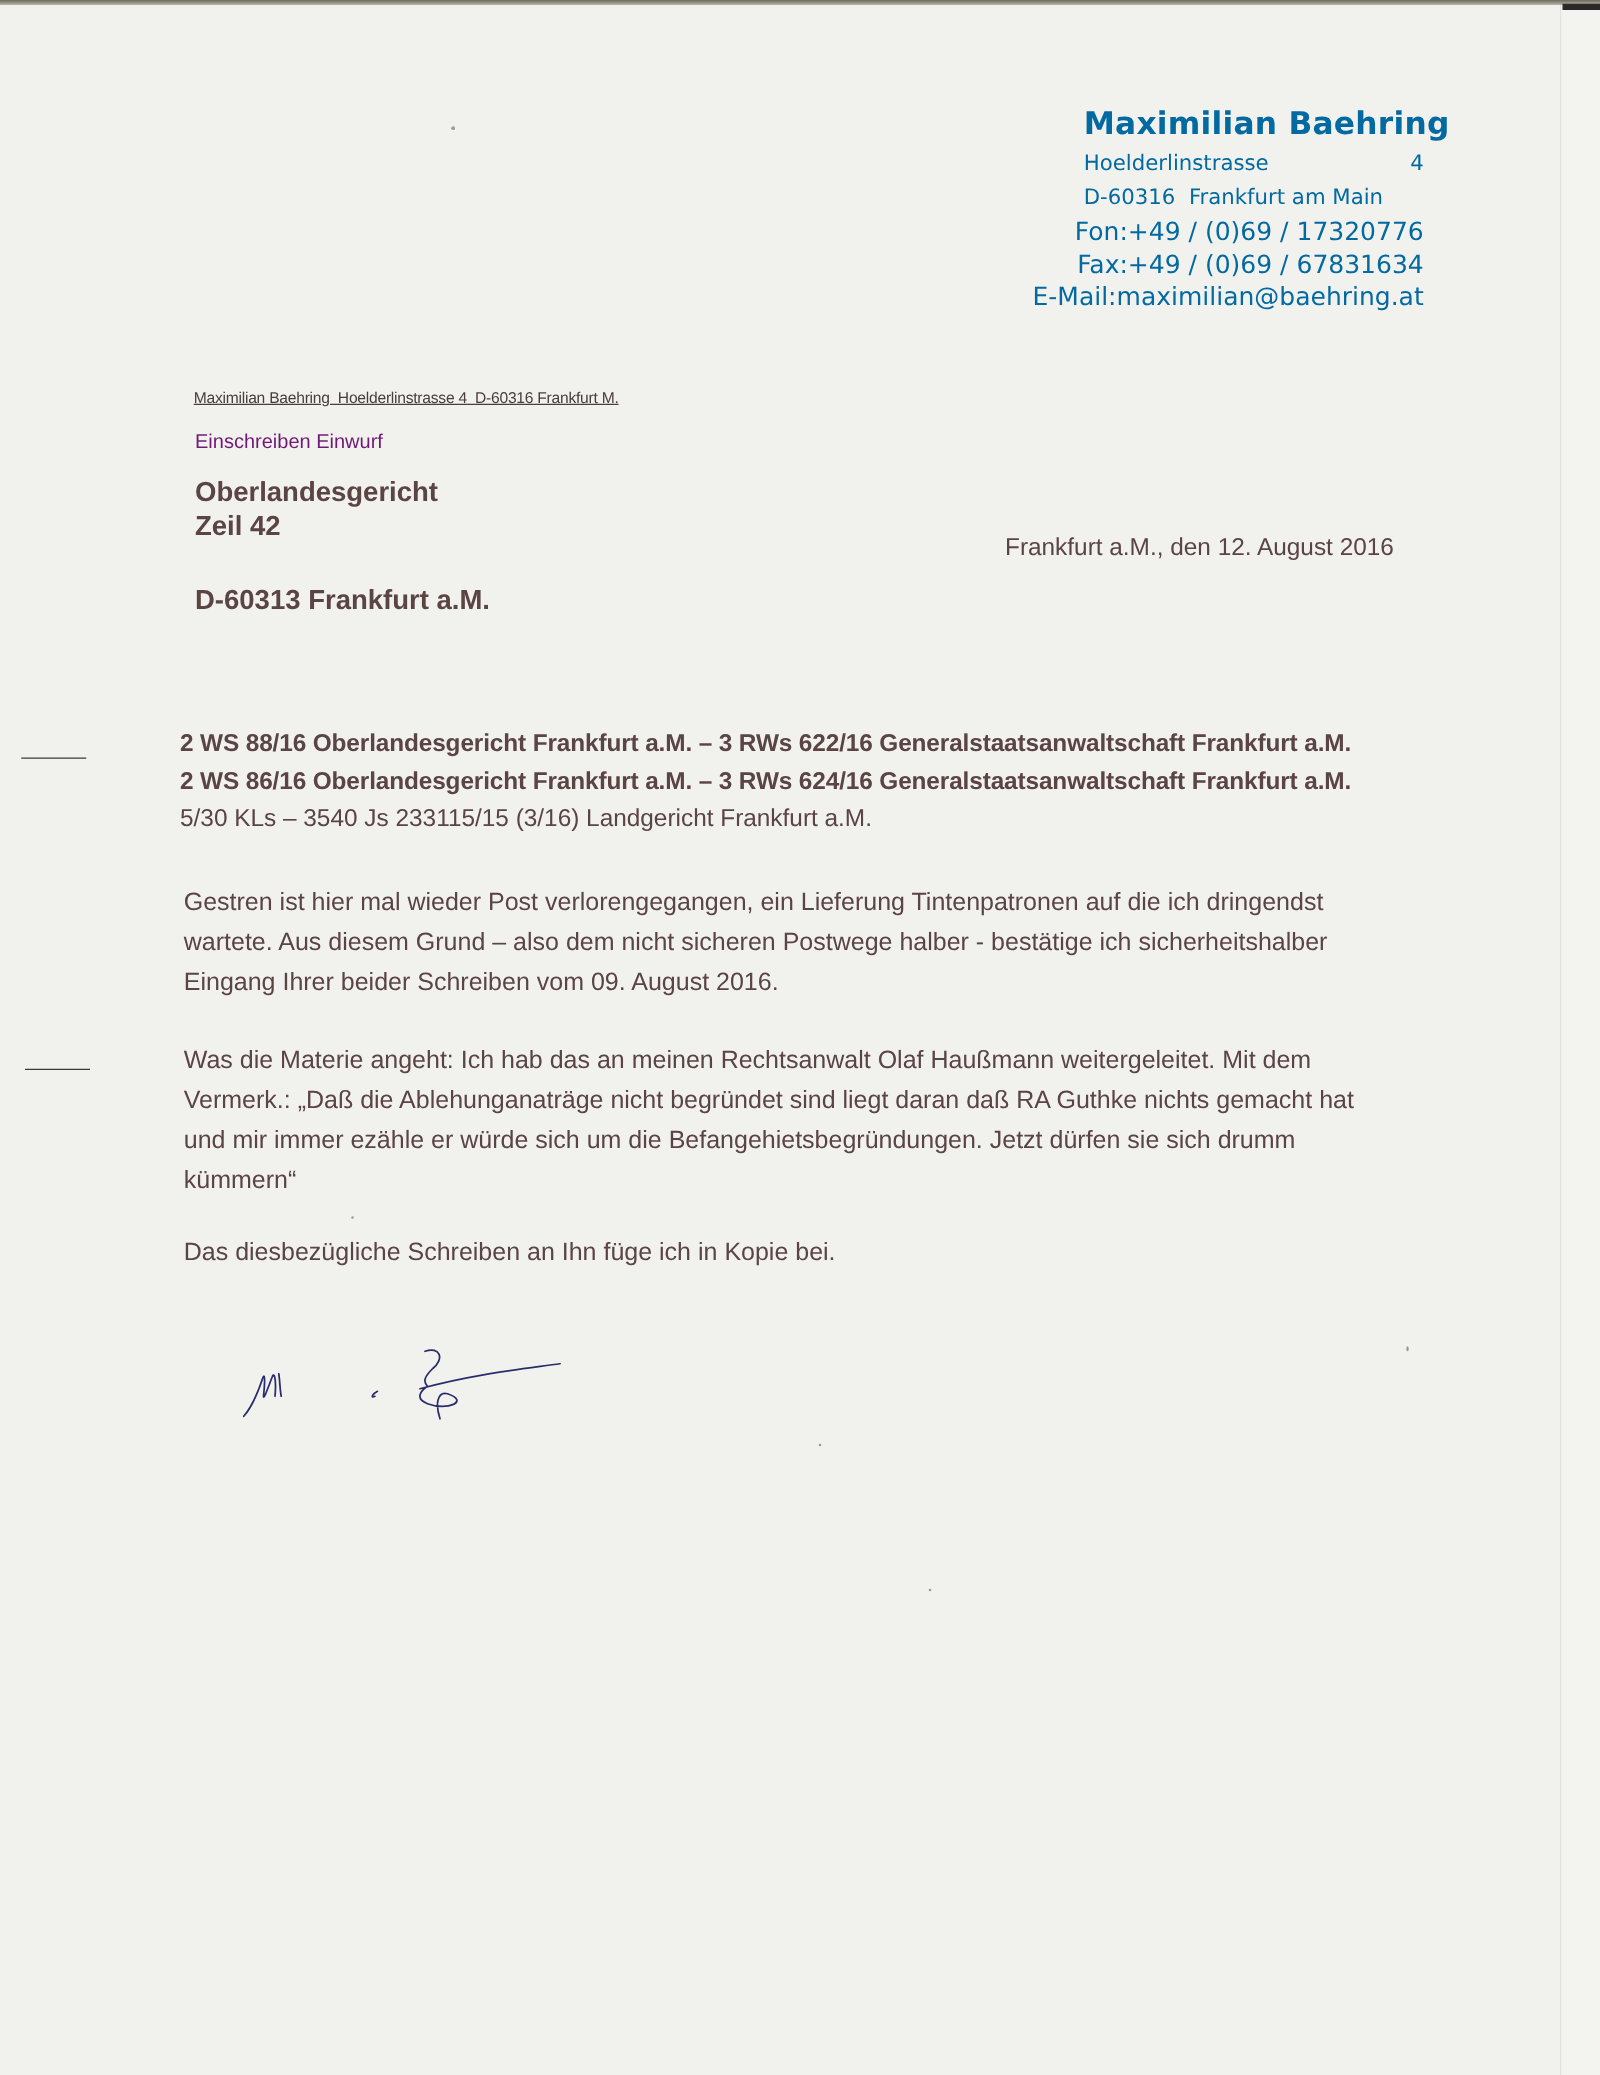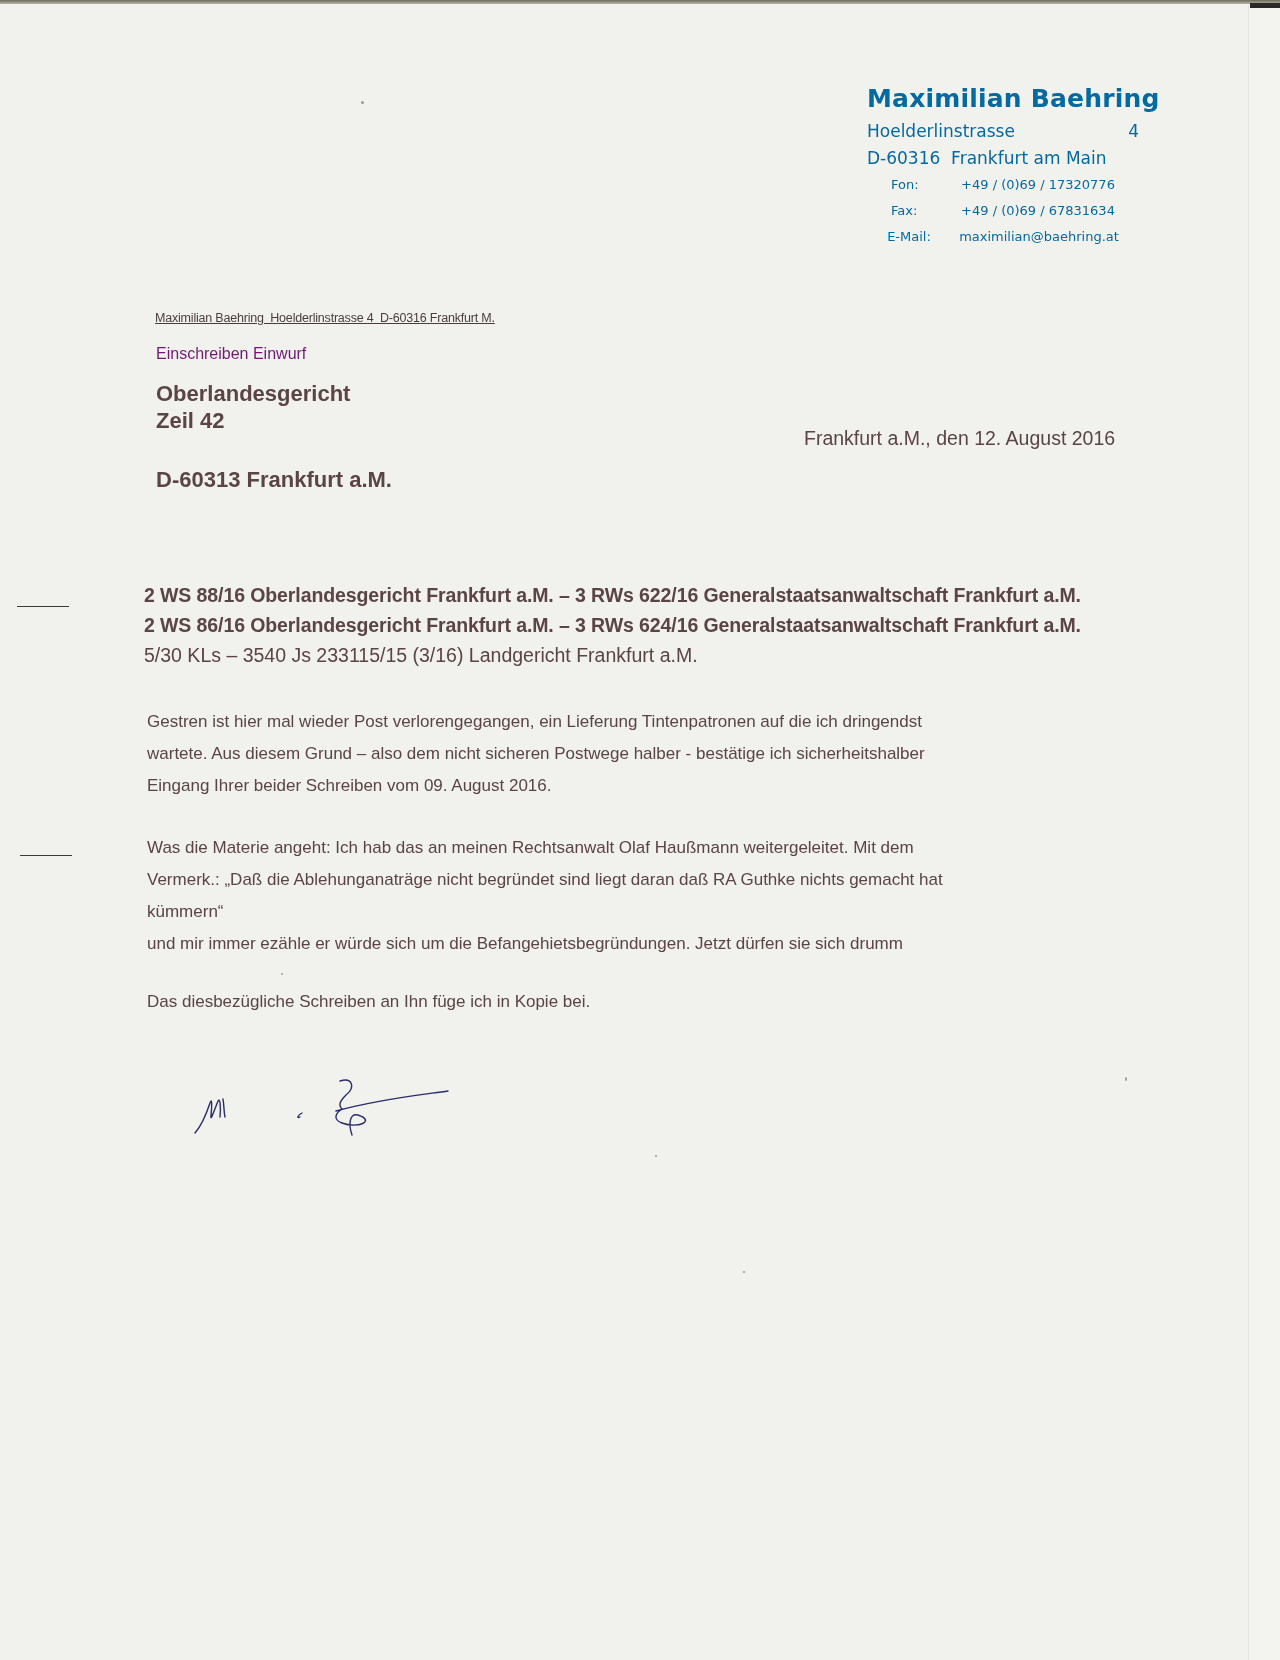--- a/index.html
+++ b/index.html
@@ -41,21 +41,21 @@
       font-size: 25px;
       letter-spacing: 0.2px;
       white-space: nowrap;
       line-height: 30px;
     }
     .sender-row {
       display: flex; justify-content: space-between;
       font-size: 17px; line-height: 27px; white-space: nowrap;
     }
     .sender-row.small {
-      font-size: 13px; line-height: 26px; justify-content: center;
+      font-size: 20px; line-height: 26px; justify-content: flex-end;
     }
     .sender-row .lbl { display: inline-block; width: 70px; }
     .sender-row.small .lbl.email { width: 72px; }
 
     .return-line {
       position: absolute; left: 155px; top: 311px;
       font-family: "Liberation Sans", sans-serif;
       font-size: 12.5px; letter-spacing: -0.2px;
       text-decoration: underline; color: #4a3d3d; white-space: nowrap;
     }
@@ -78,21 +78,21 @@
     }
     .refs {
       position: absolute; left: 144px; top: 580px;
       font-family: "Liberation Sans", sans-serif;
       font-size: 19.5px; line-height: 30px; color: #5a4444; white-space: nowrap;
     }
     .refs .bold { font-weight: bold; letter-spacing: -0.1px; }
     .para {
       position: absolute; left: 147px;
       font-family: "Liberation Sans", sans-serif;
-      font-size: 17px; line-height: 32px; color: #5a4444;
+      font-size: 20px; line-height: 32px; color: #5a4444;
       white-space: nowrap;
     }
     .para div { white-space: nowrap; }
     .signature {
       position: absolute; left: 190px; top: 1075px; width: 290px; height: 70px;
     }
     .speck { position: absolute; background: #9a9a95; border-radius: 50%; }
   </style>
 </head>
 <body>
@@ -152,22 +152,22 @@
 
 <div class="para" style="top:706px;">
   <div>Gestren ist hier mal wieder Post verlorengegangen, ein Lieferung Tintenpatronen auf die ich dringendst</div>
   <div>wartete. Aus diesem Grund – also dem nicht sicheren Postwege halber - bestätige ich sicherheitshalber</div>
   <div>Eingang Ihrer beider Schreiben vom 09. August 2016.</div>
 </div>
 
 <div class="para" style="top:832px;">
   <div>Was die Materie angeht: Ich hab das an meinen Rechtsanwalt Olaf Haußmann weitergeleitet. Mit dem</div>
   <div>Vermerk.: „Daß die Ablehunganaträge nicht begründet sind liegt daran daß RA Guthke nichts gemacht hat</div>
+  <div>und mir immer ezähle er würde sich um die Befangehietsbegründungen. Jetzt dürfen sie sich drumm</div>
   <div>kümmern“</div>
-  <div>und mir immer ezähle er würde sich um die Befangehietsbegründungen. Jetzt dürfen sie sich drumm</div>
 </div>
 
 <div class="para" style="top:986px;">
   <div>Das diesbezügliche Schreiben an Ihn füge ich in Kopie bei.</div>
 </div>
 
 <svg class="signature" viewBox="0 0 290 70">
   <path d="M5 58 C12 50 16 40 20 28 C22 22 22 30 21 40 C20 48 24 36 28 26 C30 22 31 32 30 42 M33 24 C34 30 34 38 35 42" fill="none" stroke="#2a2d6b" stroke-width="1.4" stroke-linecap="round"></path>
   <path d="M112 38 C108 40 106 44 110 42" fill="none" stroke="#2a2d6b" stroke-width="1.3" stroke-linecap="round"></path>
   <path d="M150 6 C162 2 166 12 156 20 C150 26 148 30 152 34 C146 38 142 44 152 48 C168 54 186 46 168 40 C160 38 158 48 162 60 M146 36 C190 24 230 20 258 16" fill="none" stroke="#2a2d6b" stroke-width="1.4" stroke-linecap="round"></path>

